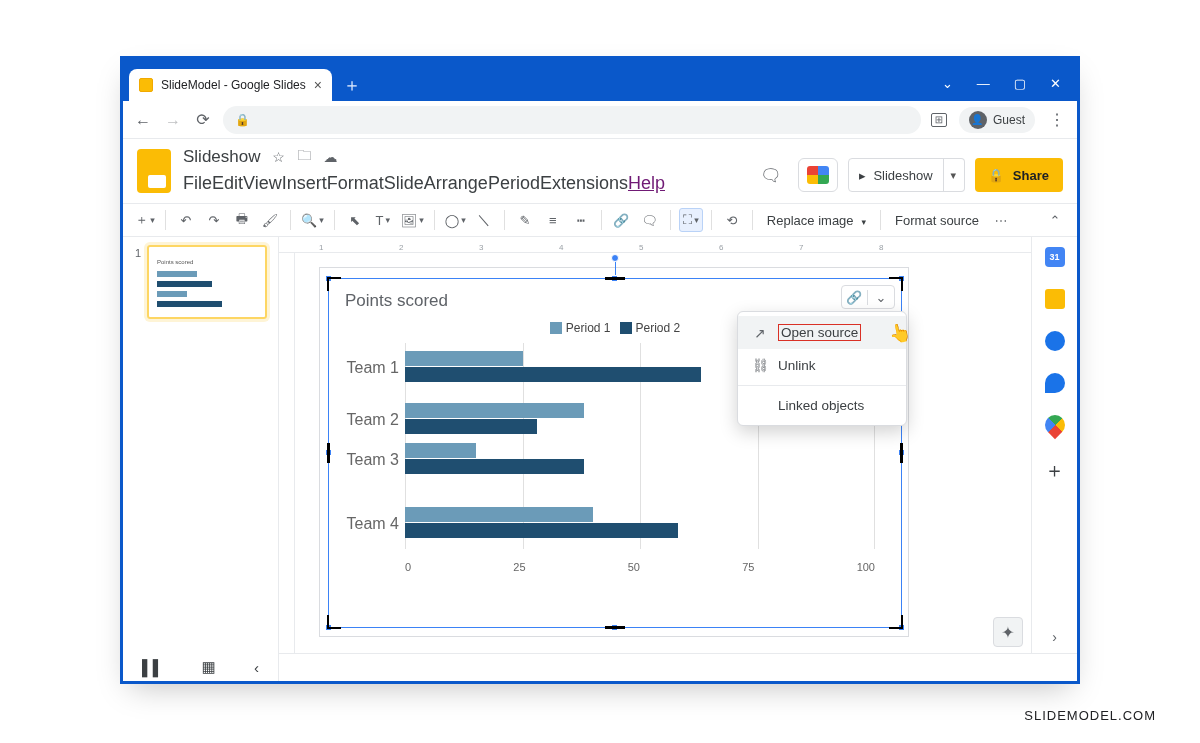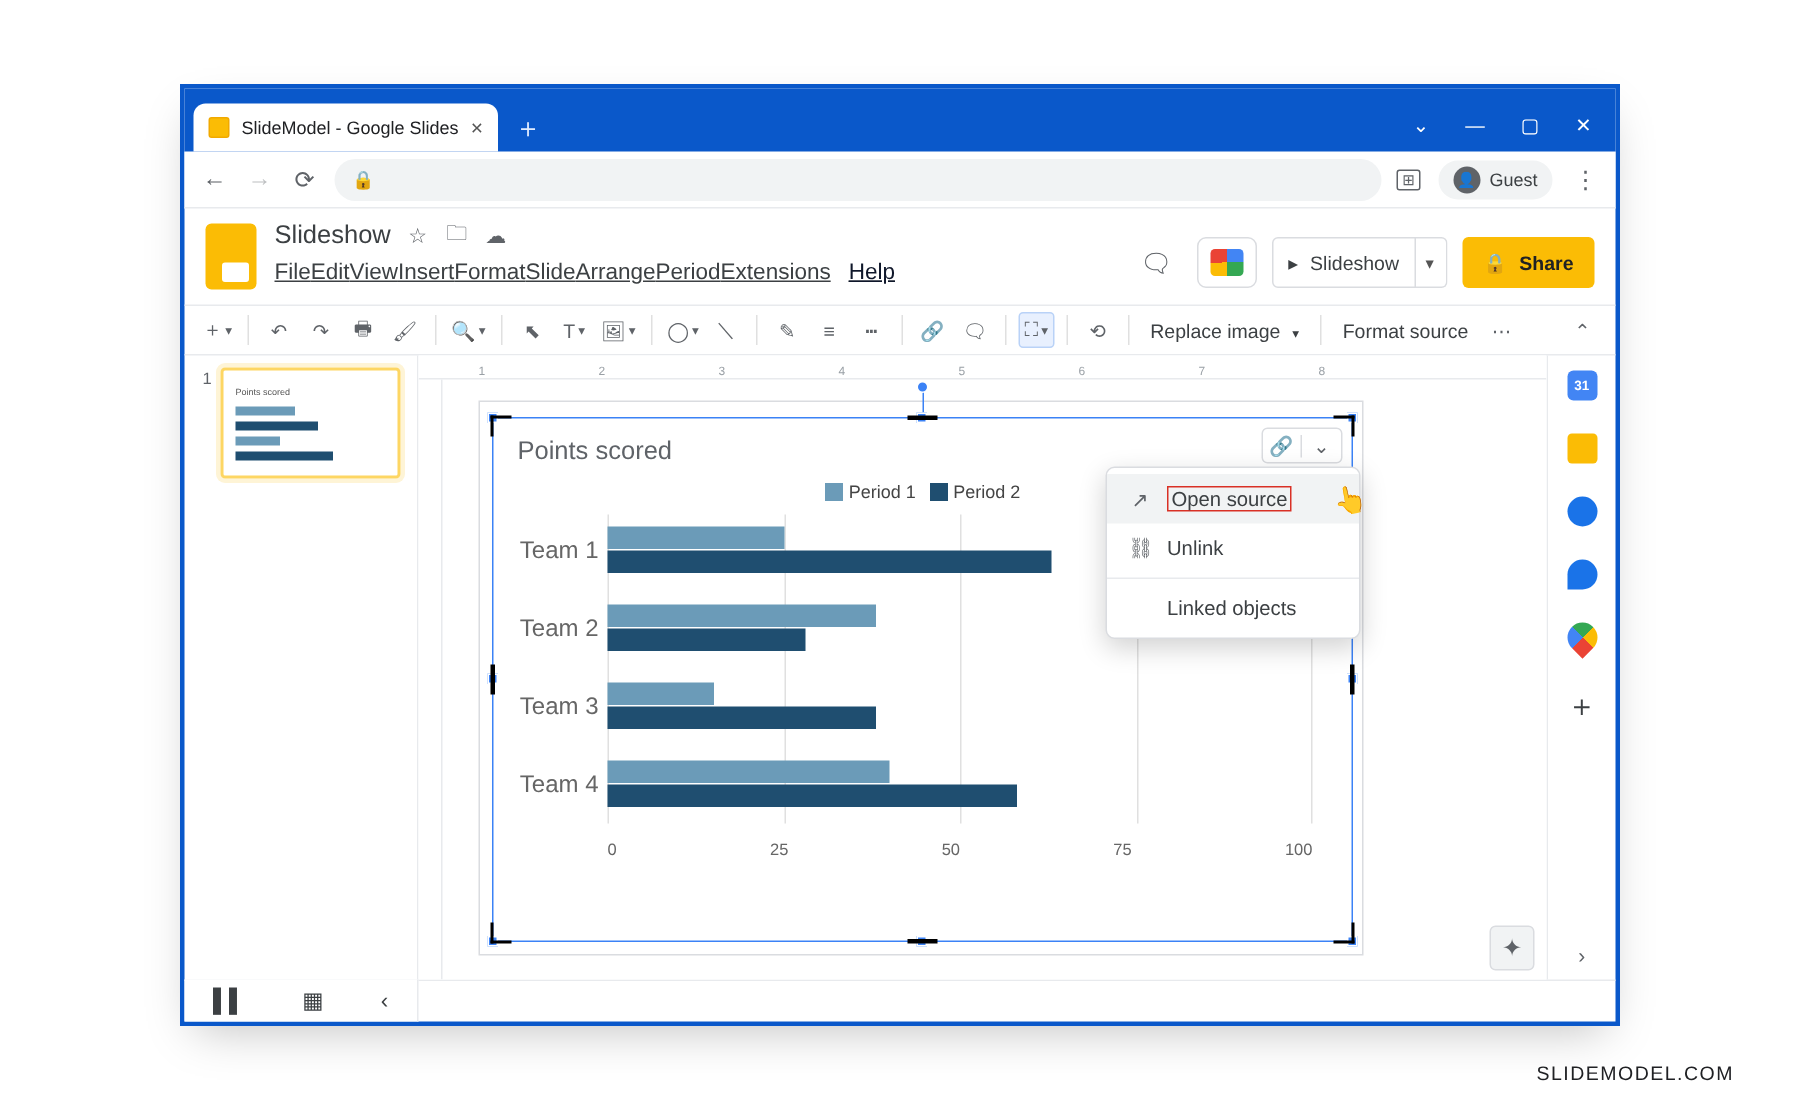--- a/index.html
+++ b/index.html
@@ -111,22 +111,22 @@
     margin-top: 2px;
   }
   .applogo::after{
     content:"";
     position:absolute; right:5px; bottom:5px;
     width:18px; height:13px;
     background:#fff; border-radius:2px;
   }
   .doctitle-row { display:flex; align-items:center; gap:10px; font-size:17px; color:#3c4043; }
   .micon { width:16px; height:16px; color:#5f6368; display:inline-flex; align-items:center; justify-content:center; font-size:14px;}
-  .menus { display:flex; font-size:15px; color:#3c4043; margin-top:6px;text-decoration:underline;}
-  .menus span:last-child{ text-decoration: underline; color:#0f172a;margin-left:12px;}
+  .menus { display:flex; font-size:18px; color:#3c4043; margin-top:6px;}
+  .menus span:last-child{ text-decoration: underline; color:#701a75;}
   .header-right { margin-left:auto; display:flex; align-items:center; gap:10px;}
   .icnbtn {
     width:34px; height:34px; border-radius:50%;
     display:flex; align-items:center; justify-content:center;
     color:#5f6368; font-size:17px;
   }
   .meet-wrap { width:40px; height:34px; border:1px solid #dadce0; border-radius:6px; display:flex; align-items:center; justify-content:center; }
   .meet-icon {
     width:22px; height:18px; border-radius:3px;
     background: conic-gradient(#4285f4 0 25%, #34a853 0 50%, #fbbc05 0 75%, #ea4335 0 100%);
@@ -244,21 +244,21 @@
   .chart-inner{ position:absolute; inset: 12px 16px 16px 16px; }
   .chart-title{ font-size:17px; color:#5f6368; margin-bottom:10px;}
   .legend { display:flex; gap:9px; justify-content:center; font-size:12px; color:#444; margin-bottom:8px;}
   .lg-sw{ width:12px;height:12px;display:inline-block;margin-right:4px;vertical-align:-2px;}
   .sw1{background:#6b9bb8;} .sw2{background:#1f4e70;}
   .plot{ position:relative; height:230px; margin-left:60px; margin-right:10px;}
   .gridline{position:absolute;top:0;bottom:24px;width:1px;background:#e0e0e0;}
   .g0{left:0;} .g25{left:25%;} .g50{left:50%;} .g75{left:75%;} .g100{left:calc(100% - 1px);}
   .xlabels{position:absolute;bottom:0;left:0;right:0;display:flex;justify-content:space-between;font-size:11px;color:#666;}
   .ygroup{position:absolute;left:0;right:0;height:40px;}
-  .yg1{top:4px;} .yg2{top:56px;} .yg3{top:108px;} .yg4{top:160px;}
+  .yg1{top:4px;} .yg2{top:56px;} .yg3{top:96px;} .yg4{top:160px;}
   .ylab{position:absolute;left:-60px;width:54px;text-align:right;font-size:16px;color:#666;top:12px;}
   .bar{position:absolute;height:15px;left:0;}
   .bar.b1{top:4px;background:#6b9bb8;}
   .bar.b2{top:20px;background:#1f4e70;}
 
   
   .link-chip{
     position:absolute; right:6px; top:6px;
     display:flex; align-items:center;
     border:1px solid #dadce0; border-radius:4px; background:#fff;

